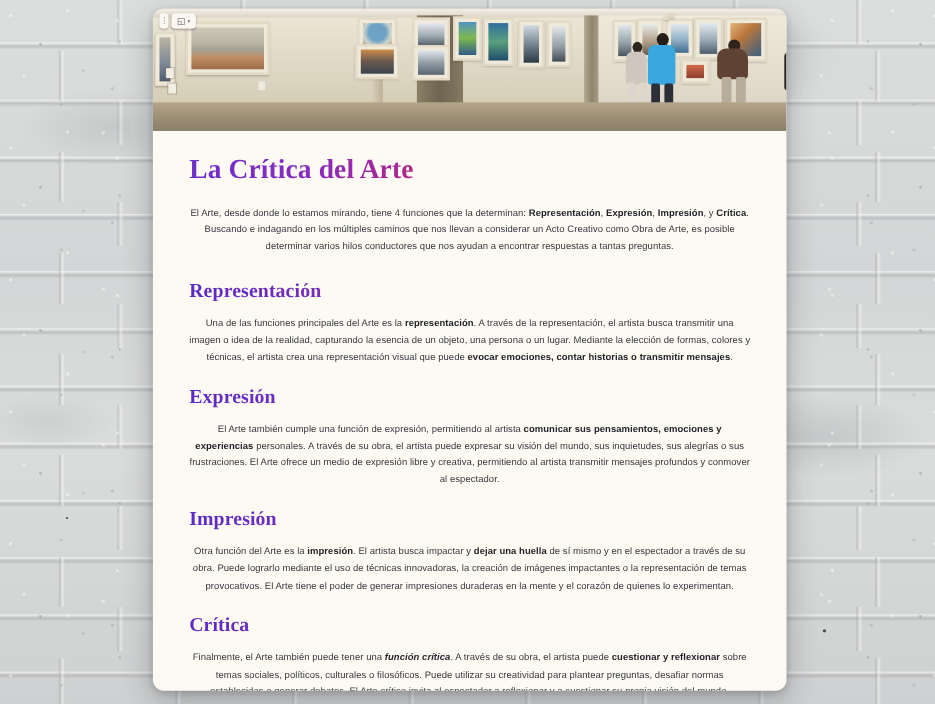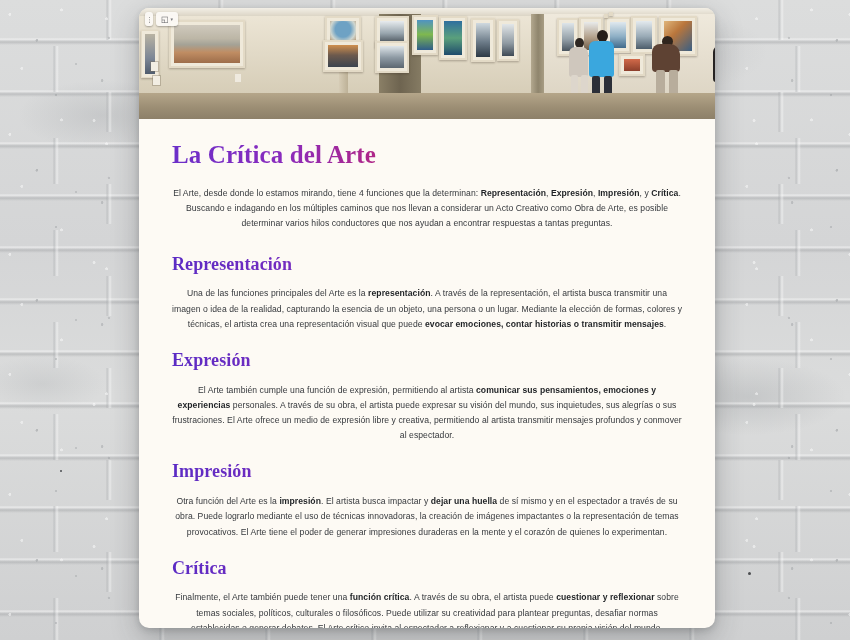--- a/index.html
+++ b/index.html
@@ -211,21 +211,21 @@
   p.body-text {
     margin: 0;
     font-family: "Liberation Sans", sans-serif;
     font-size: 8.6px;
     line-height: 15.2px;
     color: #35383c;
     letter-spacing: .06px;
     text-align: center;
   }
   p.body-text b { font-weight: 700; color: #1f2225; }
-  p.body-text .bi { font-weight: 700; color: #1f2225; }
+  p.body-text .bi { font-weight: 700; font-style: italic; color: #1f2225; }
   #intro { margin-bottom: 22px; }
 </style>
 </head>
 <body>
 
 <div id="backdrop">
   <div id="brick-courses"></div>
   <div id="brick-joints-a"></div>
   <div id="brick-joints-b"></div>
   <div id="brick-speckle"></div>

